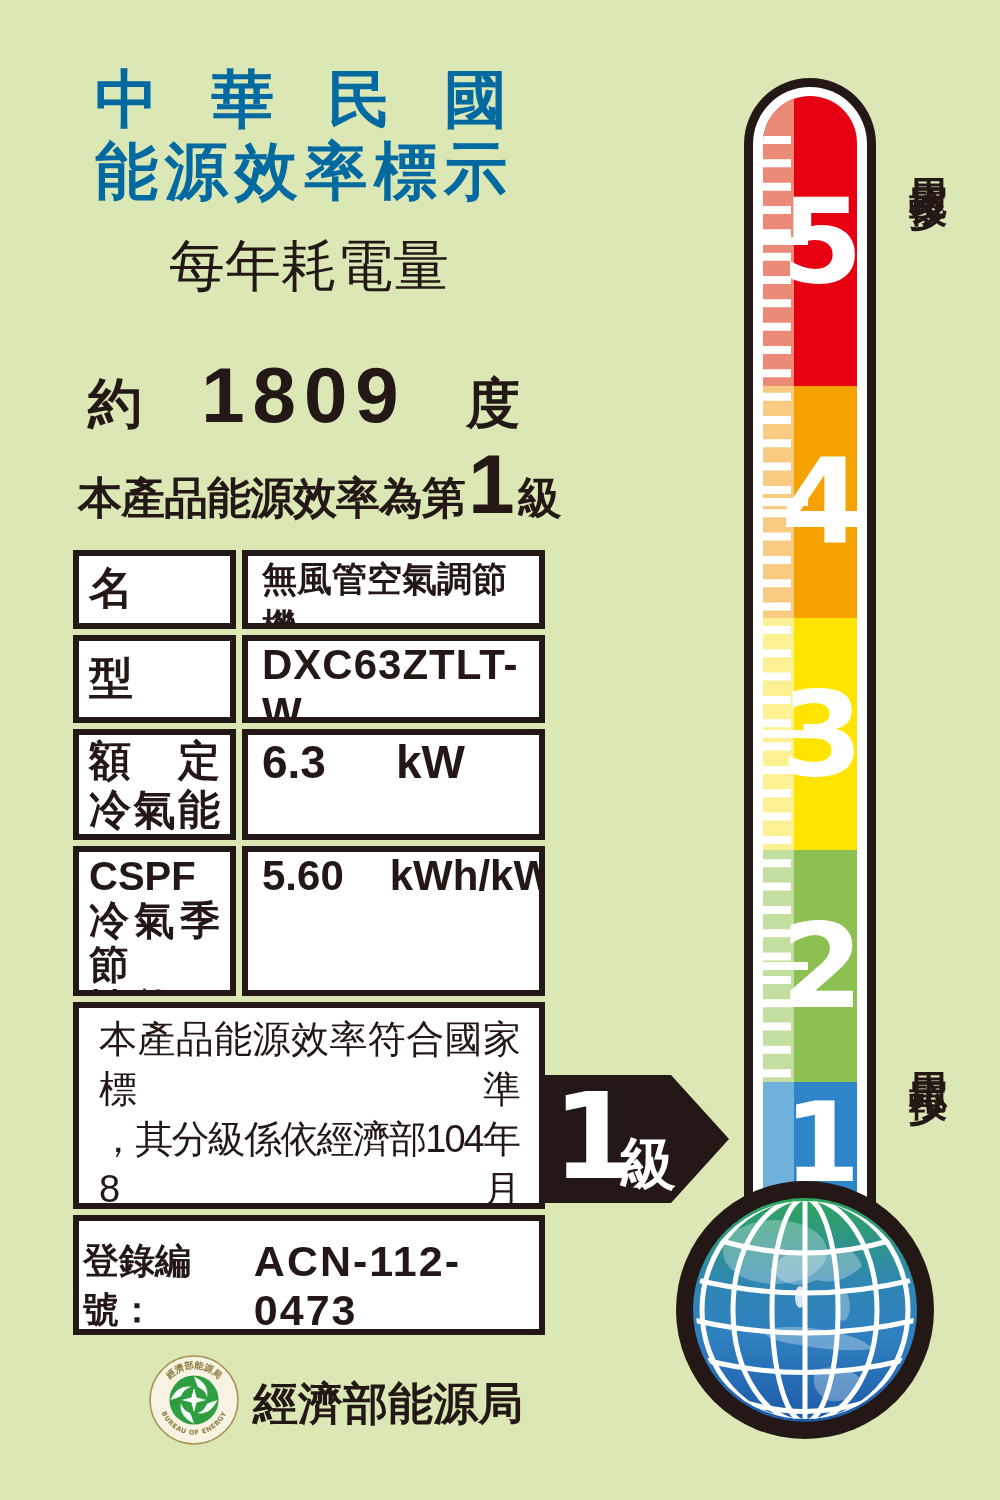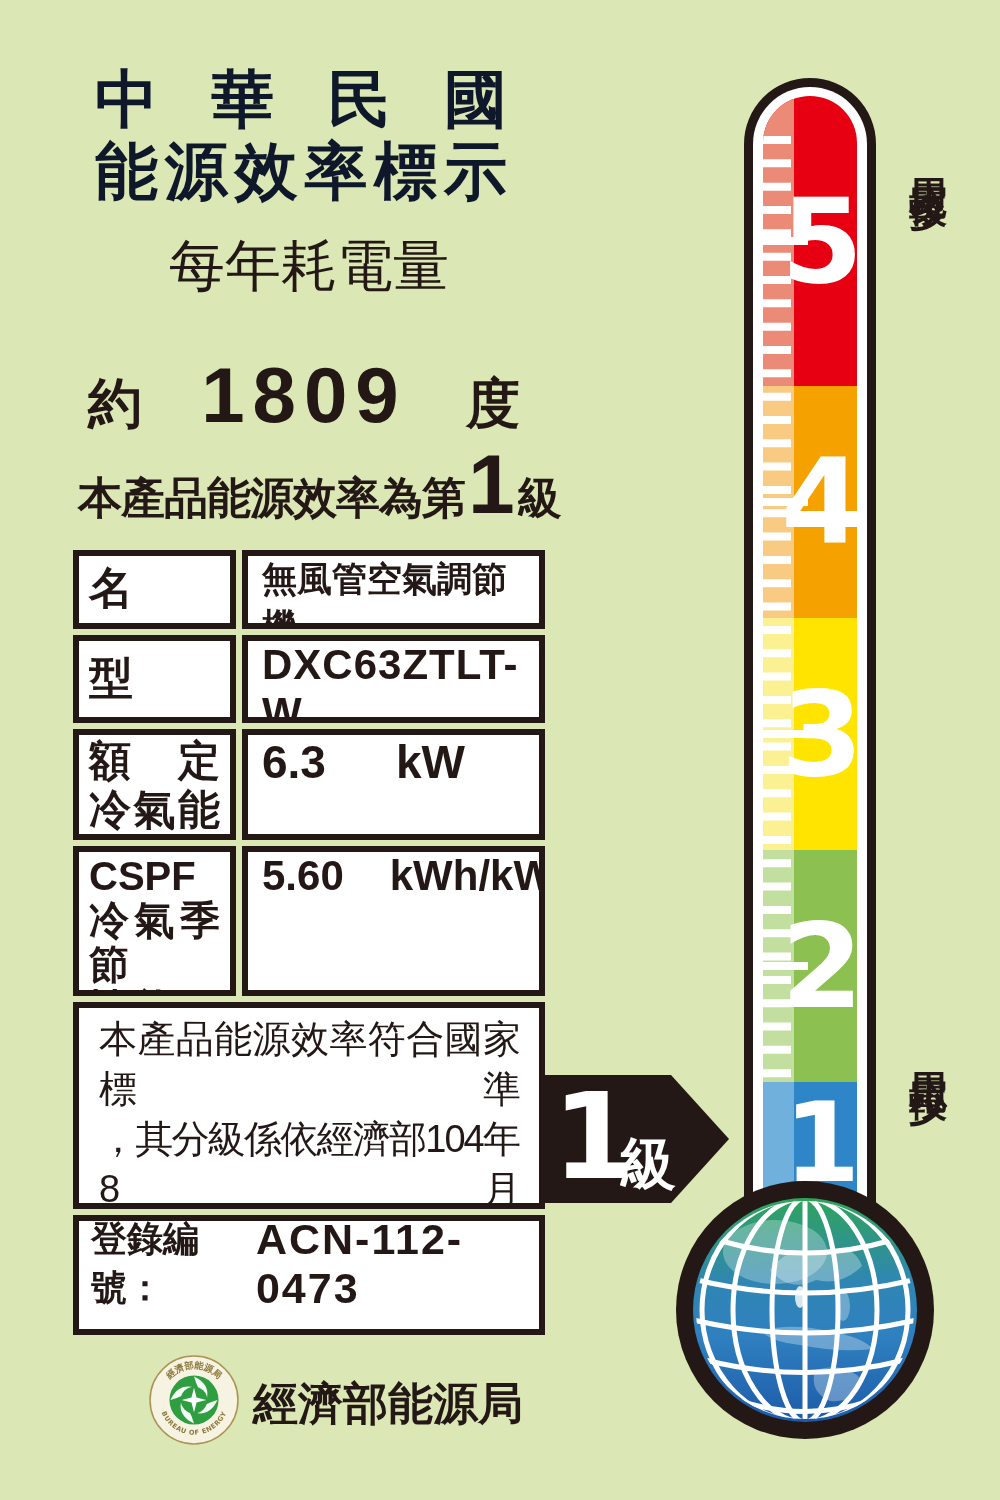--- a/index.html
+++ b/index.html
@@ -1,20 +1,20 @@
 <!DOCTYPE html>
 <html><head>
 <meta charset="utf-8">
 <style>
   html,body{margin:0;padding:0}
   .stage{position:relative;width:1000px;height:1500px;background:#dbe7b4;overflow:hidden;
          font-family:"Liberation Sans","DejaVu Sans",sans-serif;color:#231815}
 
   
-  .title{position:absolute;left:95px;width:412px;font-weight:bold;color:#0f172a;
+  .title{position:absolute;left:95px;width:412px;font-weight:bold;color:#0369a1;
          font-size:63px;line-height:1.06;text-align:justify;text-align-last:justify}
   .title1{top:66px}
   .title2{top:138px}
   .subtitle{position:absolute;left:73px;top:229px;width:472px;text-align:center;
             font-weight:normal;font-size:56px}
   .approx{position:absolute;left:88px;top:350px;width:432px;display:flex;
           justify-content:space-between;align-items:baseline}
   .approx .side{font-size:54px;font-weight:bold}
   .approx .num{font-size:78px;font-weight:bold;letter-spacing:8px}
   .rating{position:absolute;left:78px;top:436px;display:flex;align-items:baseline}
@@ -34,21 +34,21 @@
   .val{display:flex;align-items:flex-start;padding-left:14px;font-weight:bold}
   .v1{font-size:35px}
   .v2{font-size:42px;letter-spacing:1px}
   .v3 .n{font-size:46px}
   .v3 .u{font-size:46px;margin-left:70px}
   .v4 .n{font-size:42px}
   .v4 .u{font-size:42px;margin-left:46px}
   .full{grid-column:1 / -1}
   .note{font-size:38px;line-height:50px;letter-spacing:-2px;padding:6px 20px;font-weight:normal;
         text-align:justify;text-align-last:justify;white-space:pre-line}
-  .reg{display:flex;align-items:flex-end;padding:16px 12px}
+  .reg{display:flex;align-items:flex-start;padding:16px 4px}
   .reg .rl{font-size:36px;font-weight:bold}
   .reg .rn{font-size:43px;font-weight:bold;letter-spacing:2px;margin-left:8px}
 
   
   .thermo-svg{position:absolute;left:520px;top:60px;width:480px;height:1400px}
   .vlabel{position:absolute;left:902px;writing-mode:vertical-rl;font-size:38px;
           letter-spacing:5px;font-weight:bold;color:#231815}
   .vl-top{top:148px}
   .vl-bot{top:1042px}
 

